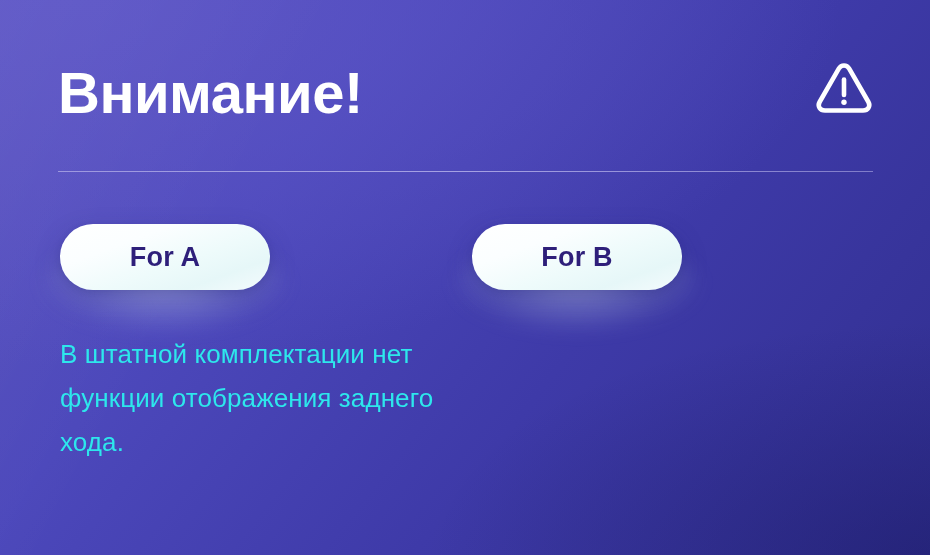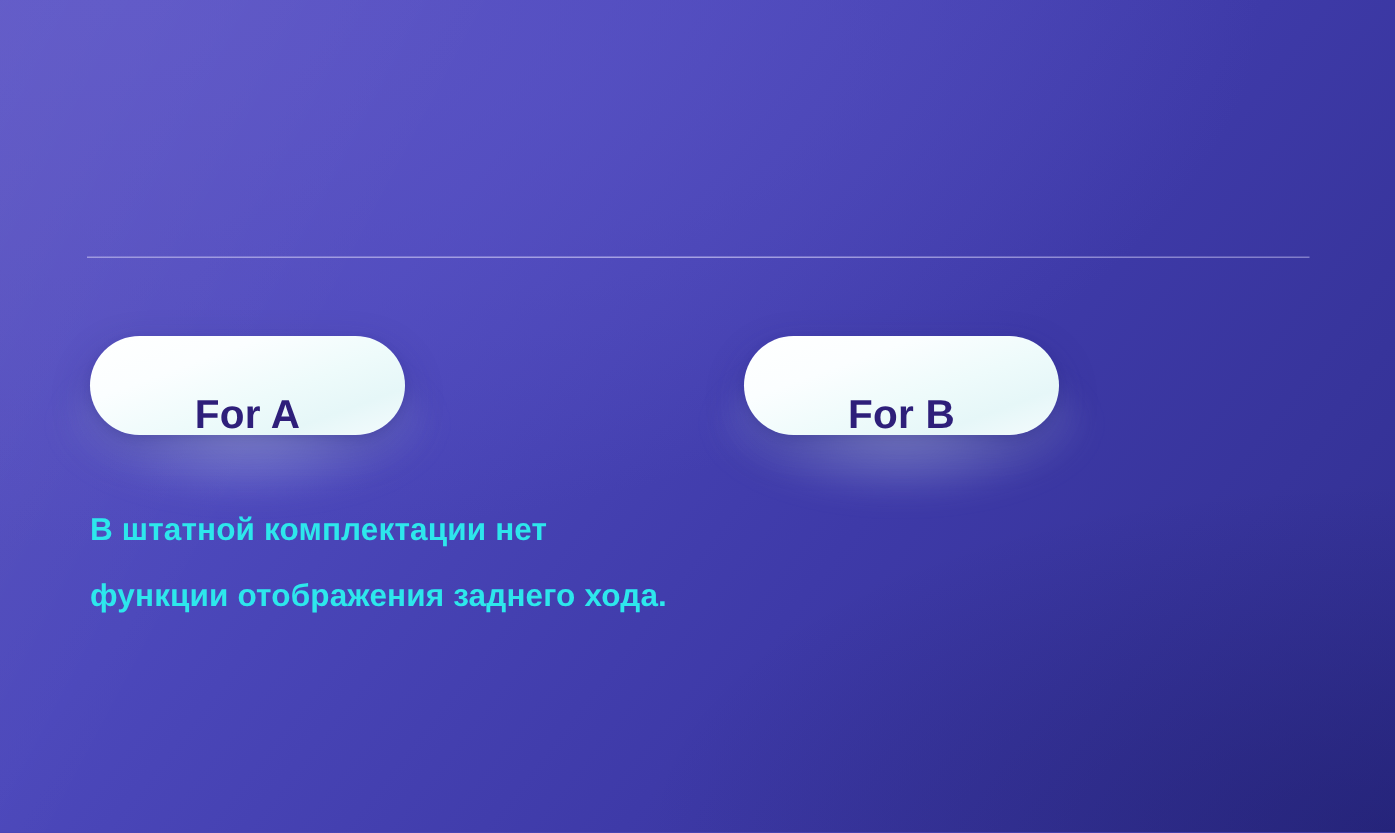--- a/index.html
+++ b/index.html
@@ -96,21 +96,21 @@
     width: 100%;
     height: 100%;
   }
 
   .column {
     position: absolute;
     top: 224px;
     width: 420px;
   }
   .column-a { left: 60px; }
-  .column-b { left: 496px; }
+  .column-b { left: 472px; }
 
   
   .pill-wrap {
     position: relative;
     width: 210px;
     height: 66px;
   }
 
   
   .pill-glow {
@@ -139,51 +139,71 @@
     background: linear-gradient(160deg,
         #ffffff 0%,
         #fbfeff 30%,
         #eefbfb 58%,
         #e6f7f8 78%,
         #f4fbfd 100%);
     box-shadow:
       0 10px 26px rgba(40,40,120,0.30),
       0 2px 6px rgba(40,40,120,0.18);
     display: flex;
-    align-items: flex-end;
+    align-items: center;
     justify-content: center;
   }
 
   .pill-label {
     font-size: 27px;
     font-weight: 700;
     color: #2e1f7a;
     letter-spacing: 0.2px;
     line-height: 1;
     user-select: none;
   }
 
   
   .body-text {
     margin: 0;
     padding-top: 42px;
     width: 400px;
-    font-size: 21px;
-    font-weight: 700;
+    font-size: 26px;
+    font-weight: 400;
     line-height: 44px;
     color: #2de7ec;
     letter-spacing: 0.1px;
   }
 </style>
 </head>
 <body>
 
 <div class="slide">
   <div class="content">
 
+    <div class="header">
+      <h1 class="page-title">Внимание!</h1>
+
+      <span class="warning-icon">
+        <svg viewBox="0 0 58 56" xmlns="http://www.w3.org/2000/svg" aria-hidden="true">
+          <path d="M29 5.5
+                   C26.6 5.5 24.9 6.8 23.8 8.7
+                   L4.6 42.0
+                   C3.4 44.1 3.5 46.3 4.6 48.0
+                   C5.7 49.7 7.6 50.5 10.0 50.5
+                   L48.0 50.5
+                   C50.4 50.5 52.3 49.7 53.4 48.0
+                   C54.5 46.3 54.6 44.1 53.4 42.0
+                   L34.2 8.7
+                   C33.1 6.8 31.4 5.5 29 5.5 Z" fill="none" stroke="#ffffff" stroke-width="4.6" stroke-linejoin="round" stroke-linecap="round"></path>
+          <path d="M29 19.5 L29 35.0" fill="none" stroke="#ffffff" stroke-width="4.6" stroke-linecap="round"></path>
+          <circle cx="29" cy="42.3" r="2.7" fill="#ffffff"></circle>
+        </svg>
+      </span>
+    </div>
 
     <div class="divider"></div>
 
     <div class="columns">
 
       <div class="column column-a">
         <div class="pill-wrap">
           <span class="pill-glow"></span>
           <div class="pill">
             <span class="pill-label">For A</span>

